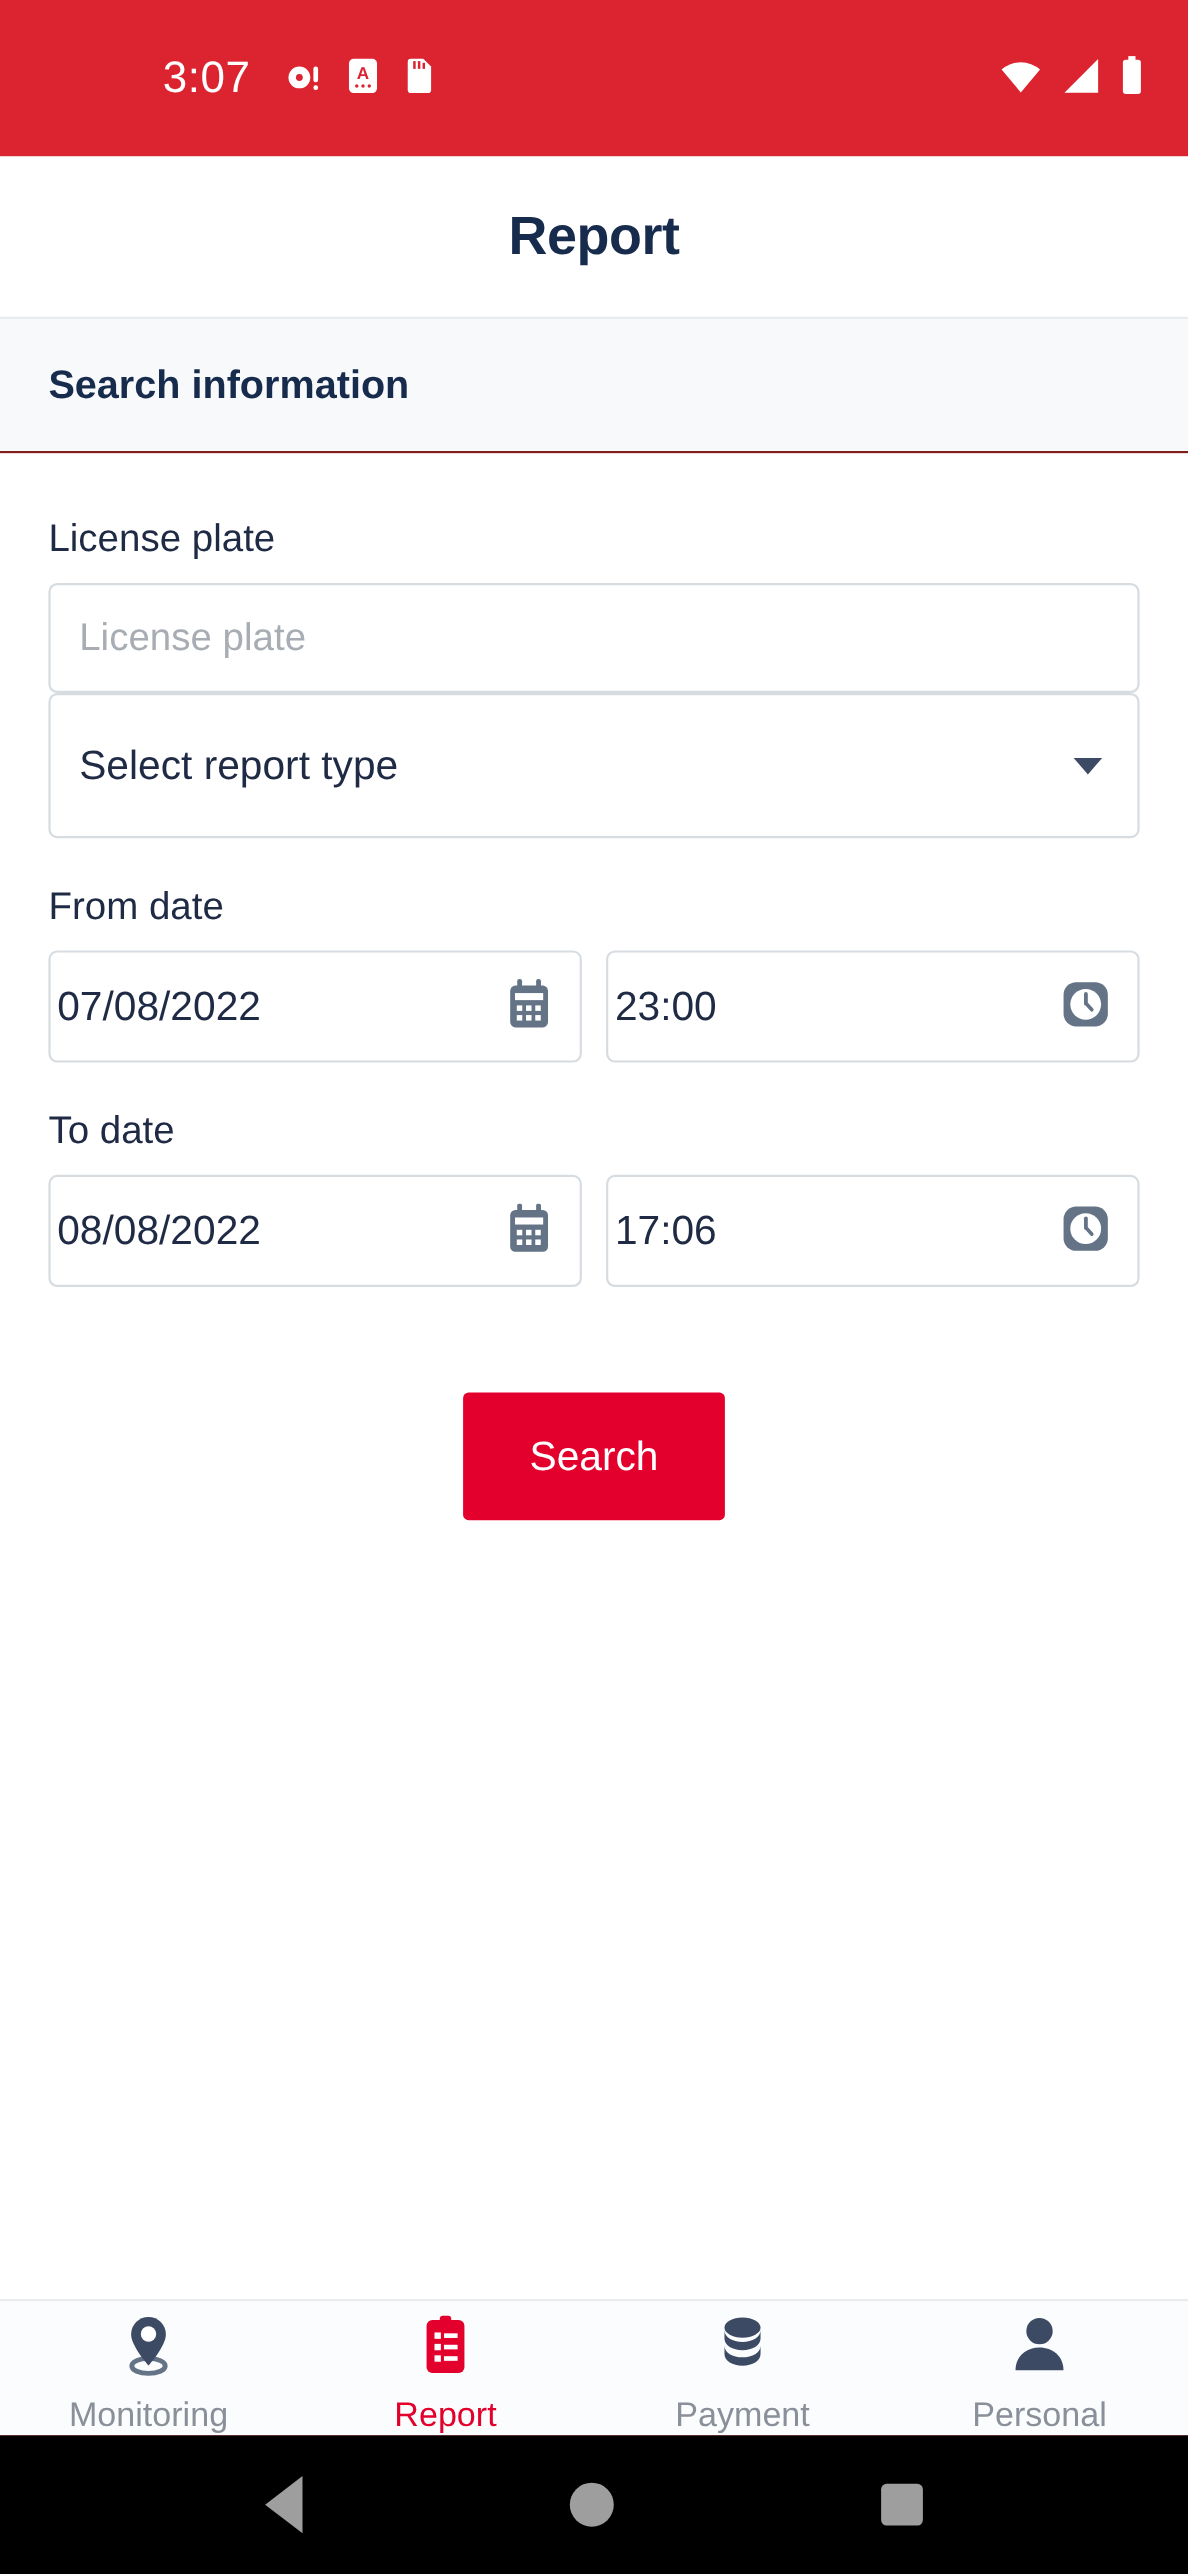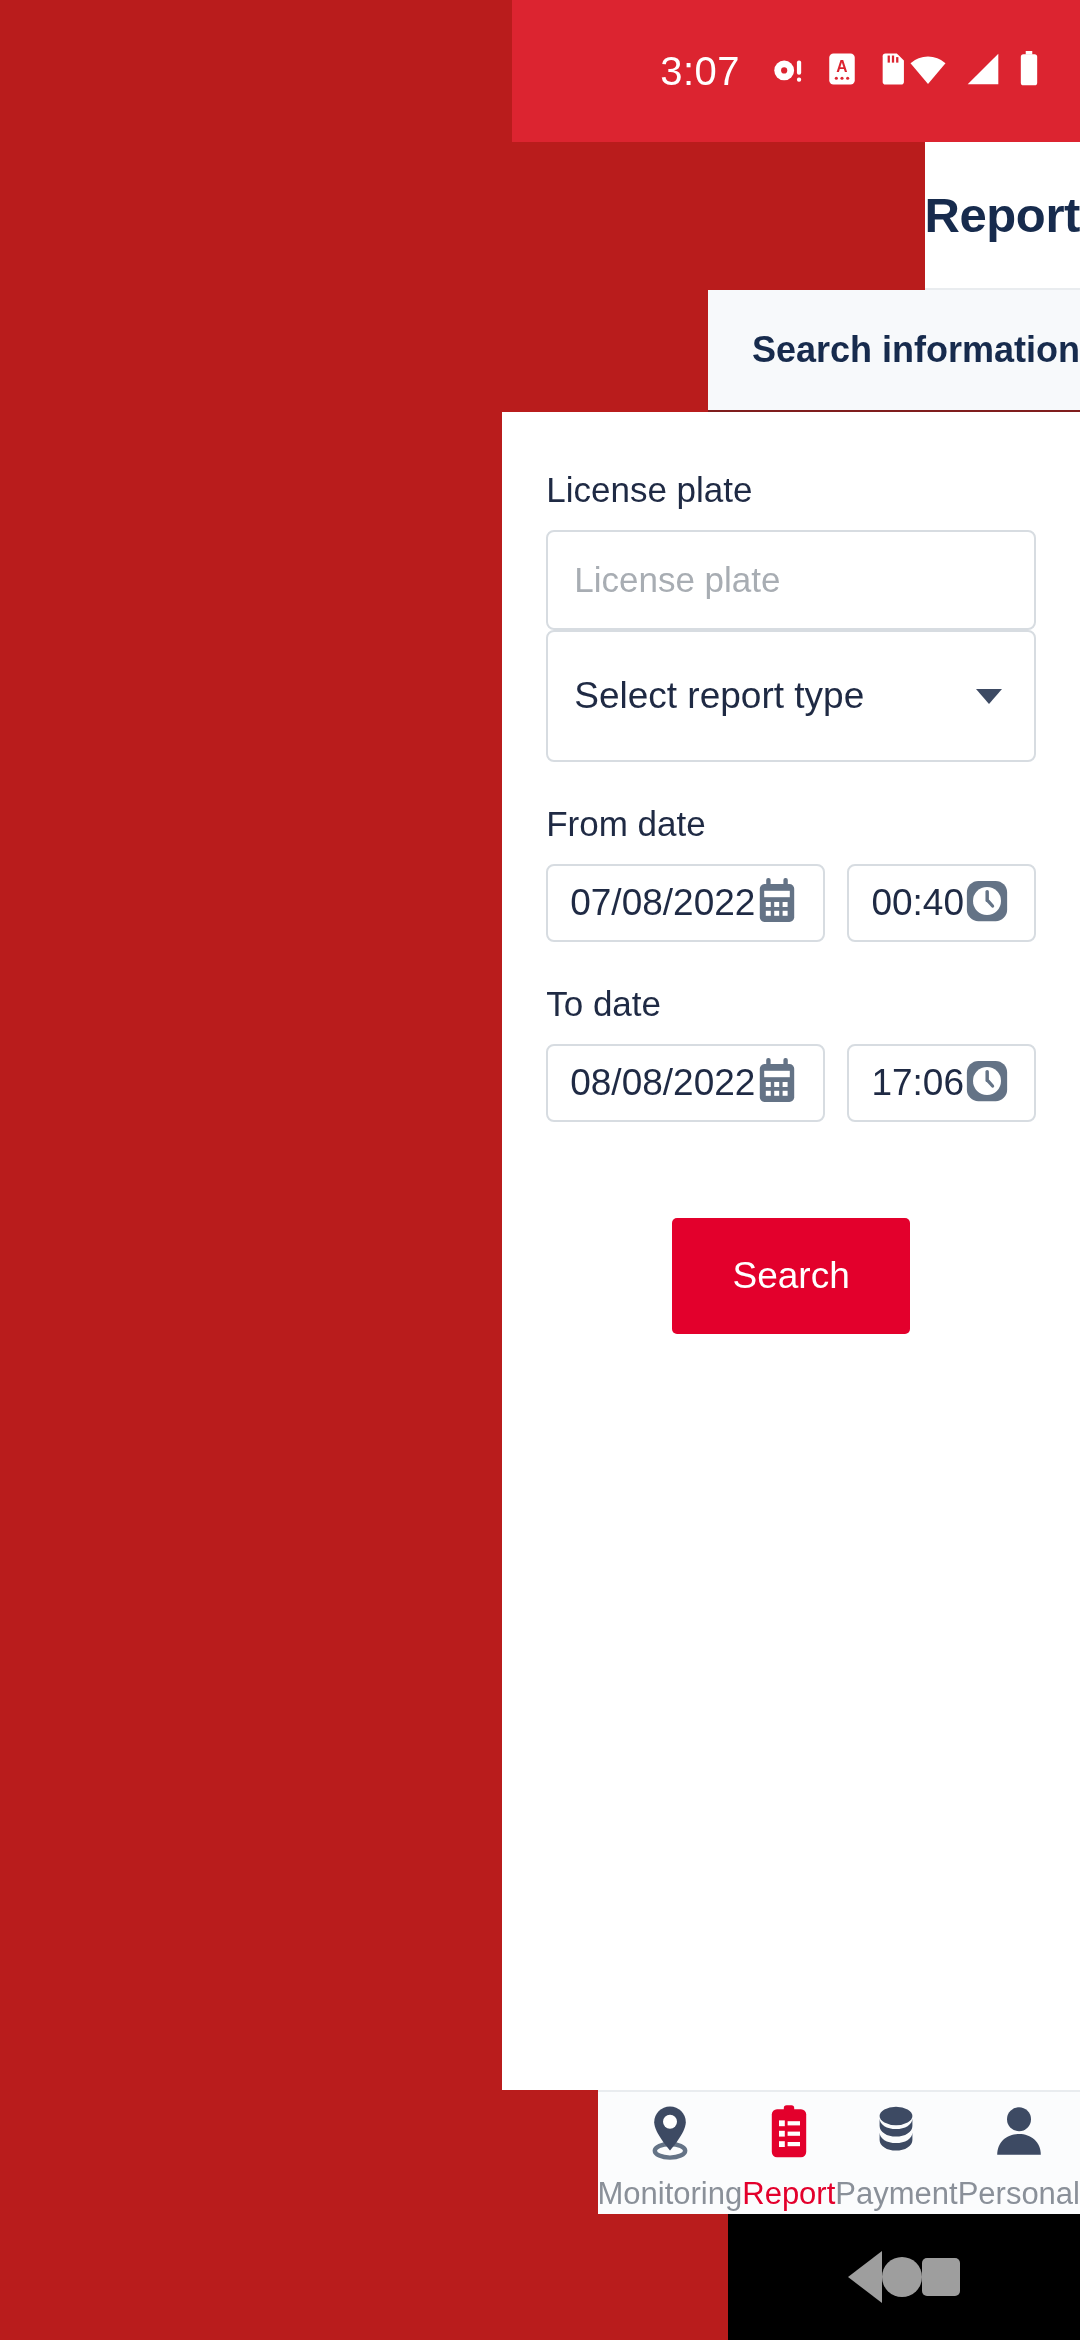--- a/index.html
+++ b/index.html
@@ -12,21 +12,20 @@
     overflow: hidden;
   }
 
   .phone {
     position: relative;
     width: 1080px;
     height: 2340px;
     display: flex;
     flex-direction: column;
     background: #b91c1c;
-    align-items: flex-end;
   }
 
   
   .status-bar {
     height: 142px;
     background: #DC2430;
     display: flex;
     align-items: center;
     padding: 0 40px 0 148px;
     flex: 0 0 auto;
@@ -140,28 +139,28 @@
     border-top: 15px solid #3d4a63;
   }
 
   
   .dt-row {
     display: flex;
     gap: 22px;
   }
   .dt-box {
     flex: 1 1 0;
-    height: 78px;
+    height: 102px;
     border: 2px solid #d7dce1;
     border-radius: 8px;
     background: #ffffff;
     display: flex;
     align-items: center;
     justify-content: space-between;
-    padding: 0 24px 0 22px;
+    padding: 0 24px 0 6px;
   }
   .dt-value {
     color: #1F2A44;
     font-size: 37px;
   }
 
   
   .search-wrap {
     display: flex;
     justify-content: center;
@@ -320,21 +319,21 @@
             <rect x="5.4" y="12" width="2.5" height="2.5" fill="#ffffff"></rect>
             <rect x="9.6" y="12" width="2.5" height="2.5" fill="#ffffff"></rect>
             <rect x="13.8" y="12" width="2.5" height="2.5" fill="#ffffff"></rect>
             <rect x="5.4" y="16.4" width="2.5" height="2.5" fill="#ffffff"></rect>
             <rect x="9.6" y="16.4" width="2.5" height="2.5" fill="#ffffff"></rect>
             <rect x="13.8" y="16.4" width="2.5" height="2.5" fill="#ffffff"></rect>
           </svg>
         </span>
       </div>
       <div class="dt-box">
-        <span class="dt-value">00:40</span>
+        <span class="dt-value">23:00</span>
         <span>
           <svg width="46" height="46" viewBox="0 0 24 24">
             <rect x="1.5" y="1.5" width="21" height="21" rx="6" fill="#647386"></rect>
             <circle cx="12" cy="12" r="7.3" fill="#ffffff"></circle>
             <rect x="11.2" y="6.2" width="1.8" height="6.4" rx="0.9" fill="#647386"></rect>
             <rect x="11.7" y="11.3" width="1.7" height="5.1" rx="0.85" fill="#647386" transform="rotate(-42 12.5 12)"></rect>
           </svg>
         </span>
       </div>
     </div>

